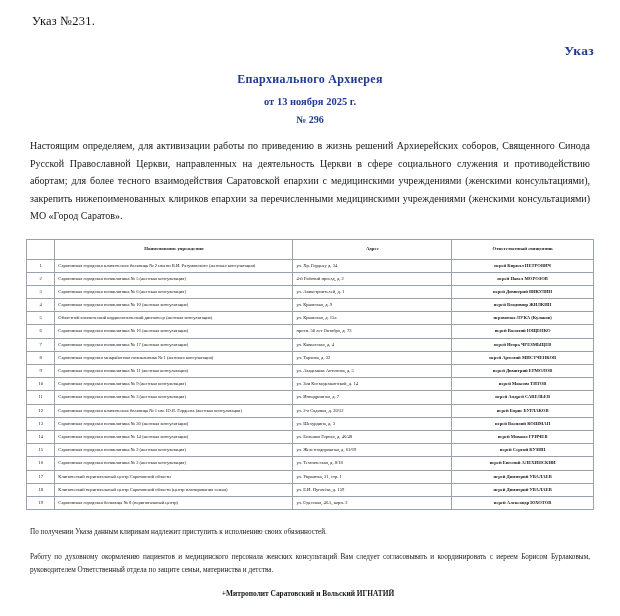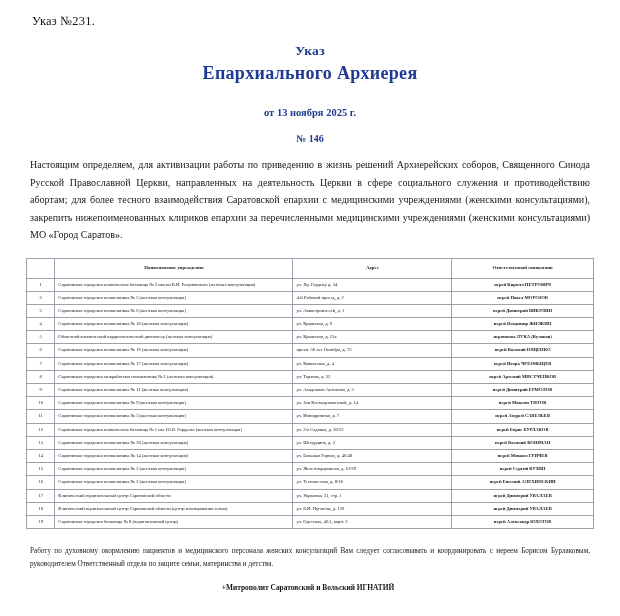--- a/index.html
+++ b/index.html
@@ -31,35 +31,36 @@
   }
   .title-block {
     text-align: center;
     color: #1f3a93;
     margin-bottom: 12px;
   }
   .title-main {
     font-size: 13.5px;
     font-weight: bold;
     color: #1f3a93;
-    margin-bottom: 4px;
+    margin-bottom: 13px;
     letter-spacing: 0.3px;
+    text-align: right;
   }
   .title-sub {
-    font-size: 18px;
-    font-weight: bold;
-    color: #1f3a93;
-    margin-bottom: 23px;
+    font-size: 12px;
+    font-weight: bold;
+    color: #1f3a93;
+    margin-bottom: 9px;
     letter-spacing: 0.3px;
   }
   .title-date {
     font-size: 10.5px;
     font-weight: bold;
     color: #1f3a93;
-    margin-bottom: 15px;
+    margin-bottom: 7px;
   }
   .title-number {
     font-size: 10px;
     font-weight: bold;
     color: #1f3a93;
     margin-bottom: 2px;
   }
   .intro {
     font-size: 10px;
     line-height: 1.75;
@@ -117,21 +118,21 @@
 <body>
 
 <div class="page">
 
   <div class="doc-head">Указ №231.</div>
 
   <div class="title-block">
     <div class="title-main">Указ</div>
     <div class="title-sub">Епархиального Архиерея</div>
     <div class="title-date">от 13 ноября 2025 г.</div>
-    <div class="title-number">№ 146</div>
+    <div class="title-number">№ 296</div>
   </div>
 
   <p class="intro">Настоящим определяем, для активизации работы по приведению в жизнь решений Архиерейских соборов, Священного Синода Русской Православной Церкви, направленных на деятельность Церкви в сфере социального служения и противодействию абортам; для более тесного взаимодействия Саратовской епархии с медицинскими учреждениями (женскими консультациями), закрепить нижепоименованных клириков епархии за перечисленными медицинскими учреждениями (женскими консультациями) МО «Город Саратов».</p>
 
   <table class="reg">
     <colgroup>
       <col class="c-num">
       <col class="c-name">
       <col class="c-addr">
       <col class="c-priest">
@@ -256,17 +257,18 @@
         <tr>
           <td class="num">19</td>
           <td class="name">Саратовская городская больница № 8 (перинатальный центр)</td>
           <td class="addr">ул. Одесская, 46А, корп. 2</td>
           <td class="priest">иерей Александр ЮХОТОВ</td>
         </tr>
       </tbody>
   </table>
 
   <div class="tail">
+    <p>По получении Указа данным клирикам надлежит приступить к исполнению своих обязанностей.</p>
     <p>Работу по духовному окормлению пациентов и медицинского персонала женских консультаций Вам следует согласовывать и координировать с иереем Борисом Бурлаковым, руководителем Ответственный отдела по защите семьи, материнства и детства.</p>
     <div class="sign">+Митрополит Саратовский и Вольский ИГНАТИЙ</div>
   </div>
 
 </div>
 
 </body></html>

